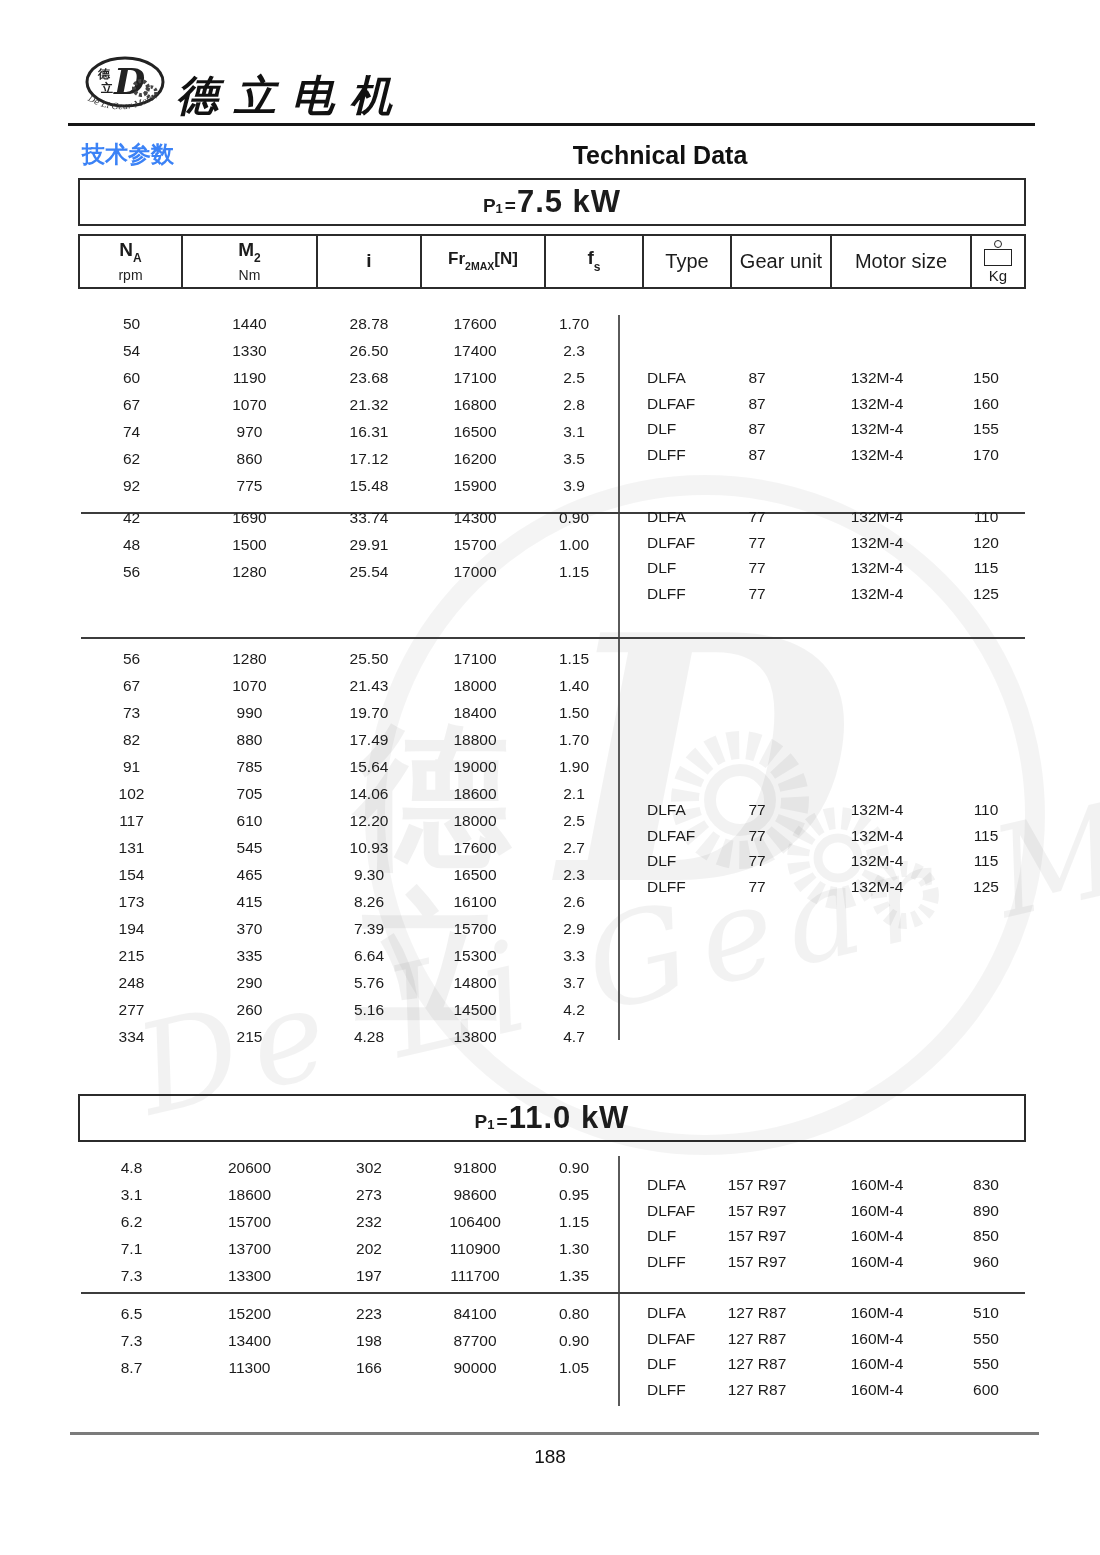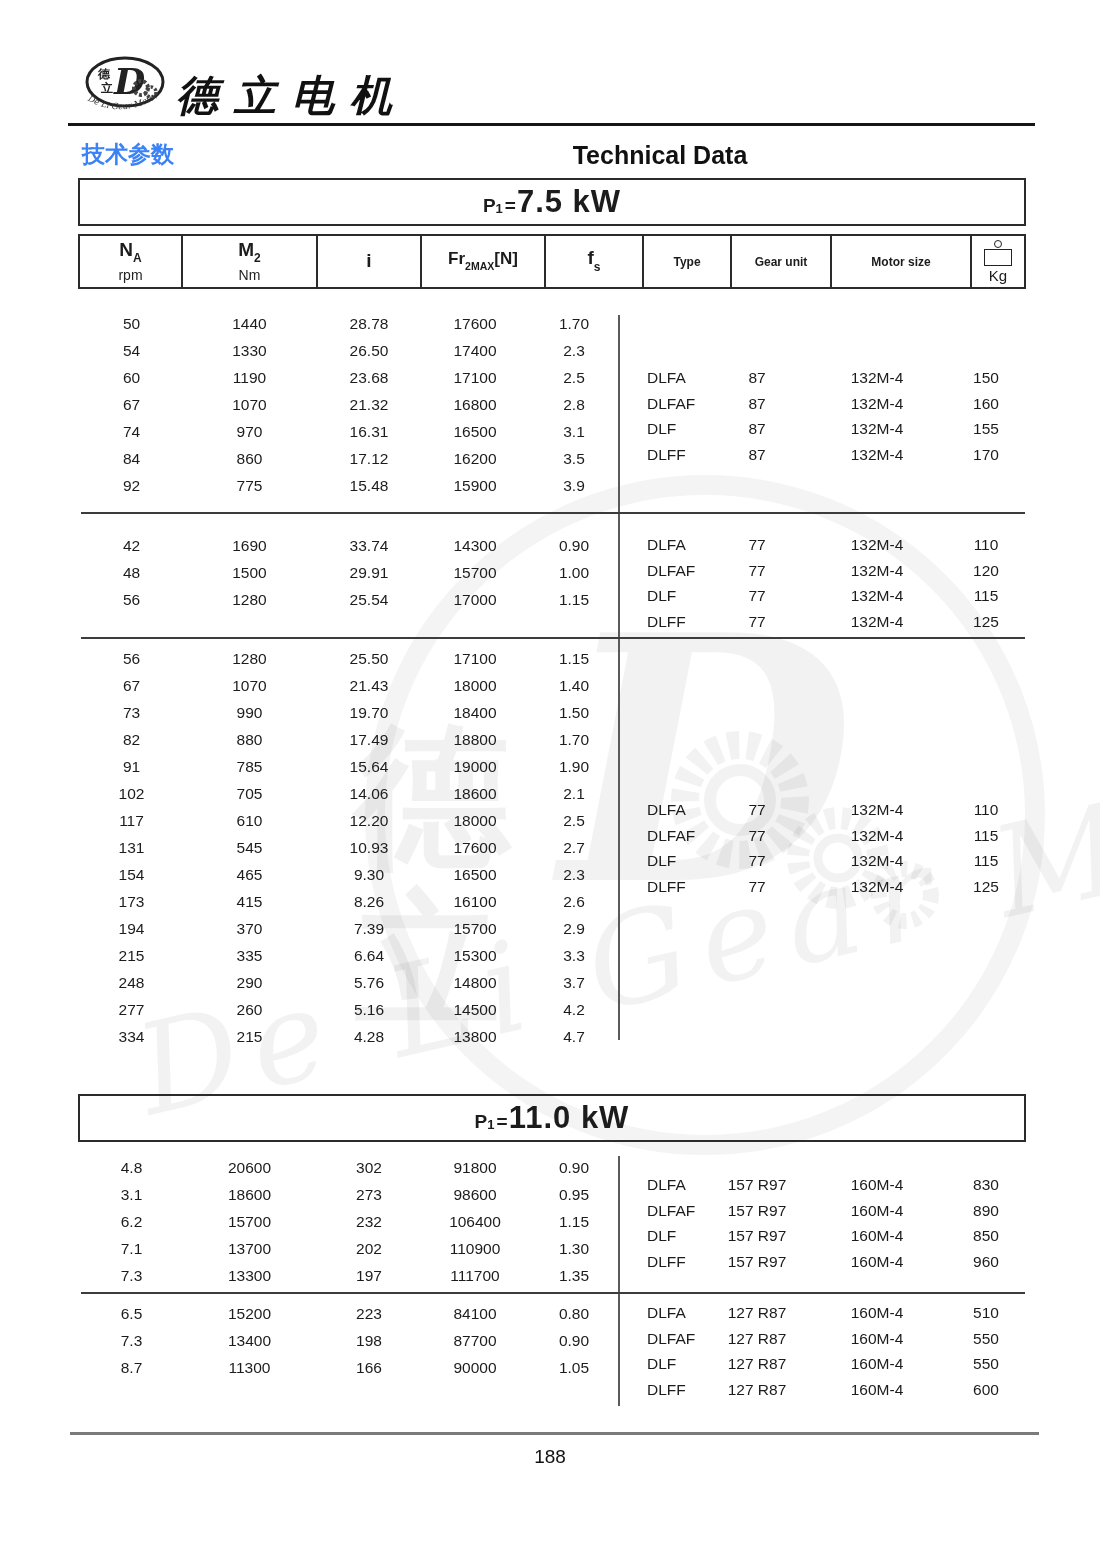--- a/index.html
+++ b/index.html
@@ -42,21 +42,21 @@
     box-sizing:border-box; display:flex; flex-direction:column;
     align-items:center; justify-content:center; gap:1px;
   }
   .hcell + .hcell { border-left:2px solid #2b2b2b; }
   .hmain { line-height:20px; white-space:nowrap; }
   .hbig  { font-size:19px; font-weight:bold; }
   .hbig2 { font-size:17px; font-weight:bold; }
   .hsub  { font-size:12px; font-weight:bold; position:relative; top:2px; }
   .hsub2 { font-size:10.5px; font-weight:bold; position:relative; top:2px; }
   .hunit { font-size:14px; color:#222; }
-  .hlabel { font-size:12px; font-weight:bold; }
+  .hlabel { font-size:20px; font-weight:normal; }
   .c1{width:101px}.c2{width:135px}.c3{width:104px}.c4{width:124px}.c5{width:98px}
   .c6{width:88px}.c7{width:100px}.c8{width:140px}.c9{flex:1}
   .kgcell { gap:0; }
   .kg-circle { width:6px; height:6px; border:1.5px solid #222; border-radius:50%; margin-bottom:1px; }
   .kg-rect { width:26px; height:15px; border:1.5px solid #222; }
   .kg-text { font-size:15px; margin-top:1px; }
 
   
   .data-area { position:absolute; left:81px; width:944px; }
   .vdiv { position:absolute; left:537px; width:2px; background:#5a5a5a; }
@@ -177,21 +177,21 @@
             <span>67</span>
             <span>1070</span>
             <span>21.32</span>
             <span>16800</span>
             <span>2.8</span>
             <span>74</span>
             <span>970</span>
             <span>16.31</span>
             <span>16500</span>
             <span>3.1</span>
-            <span>84</span>
+            <span>62</span>
             <span>860</span>
             <span>17.12</span>
             <span>16200</span>
             <span>3.5</span>
             <span>92</span>
             <span>775</span>
             <span>15.48</span>
             <span>15900</span>
             <span>3.9</span>
           </div>
@@ -208,21 +208,21 @@
             <span>87</span>
             <span>132M-4</span>
             <span>155</span>
             <span class="t">DLFF</span>
             <span>87</span>
             <span>132M-4</span>
             <span>170</span>
           </div>
       </div>
 
-      <div class="block" style="top:232px">
+      <div class="block" style="top:204px">
         <div class="lgrid">
             <span>42</span>
             <span>1690</span>
             <span>33.74</span>
             <span>14300</span>
             <span>0.90</span>
             <span>48</span>
             <span>1500</span>
             <span>29.91</span>
             <span>15700</span>

